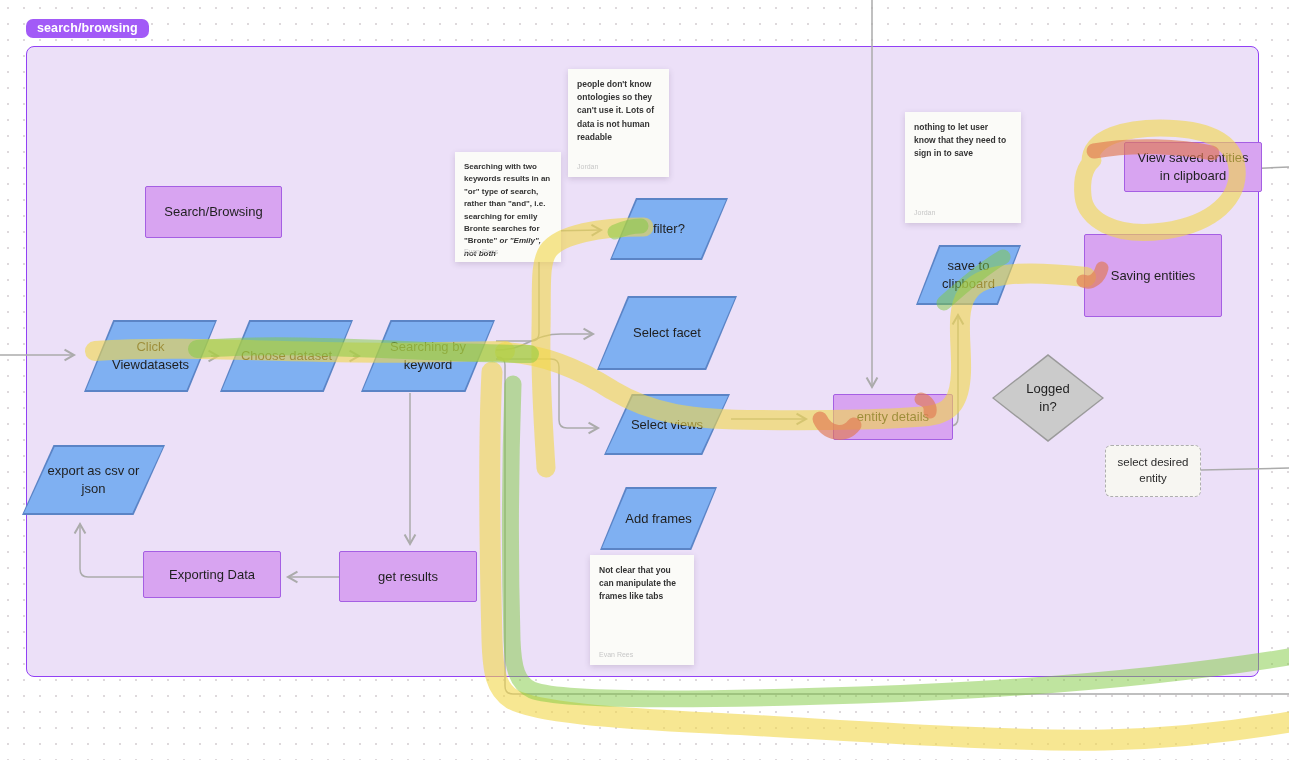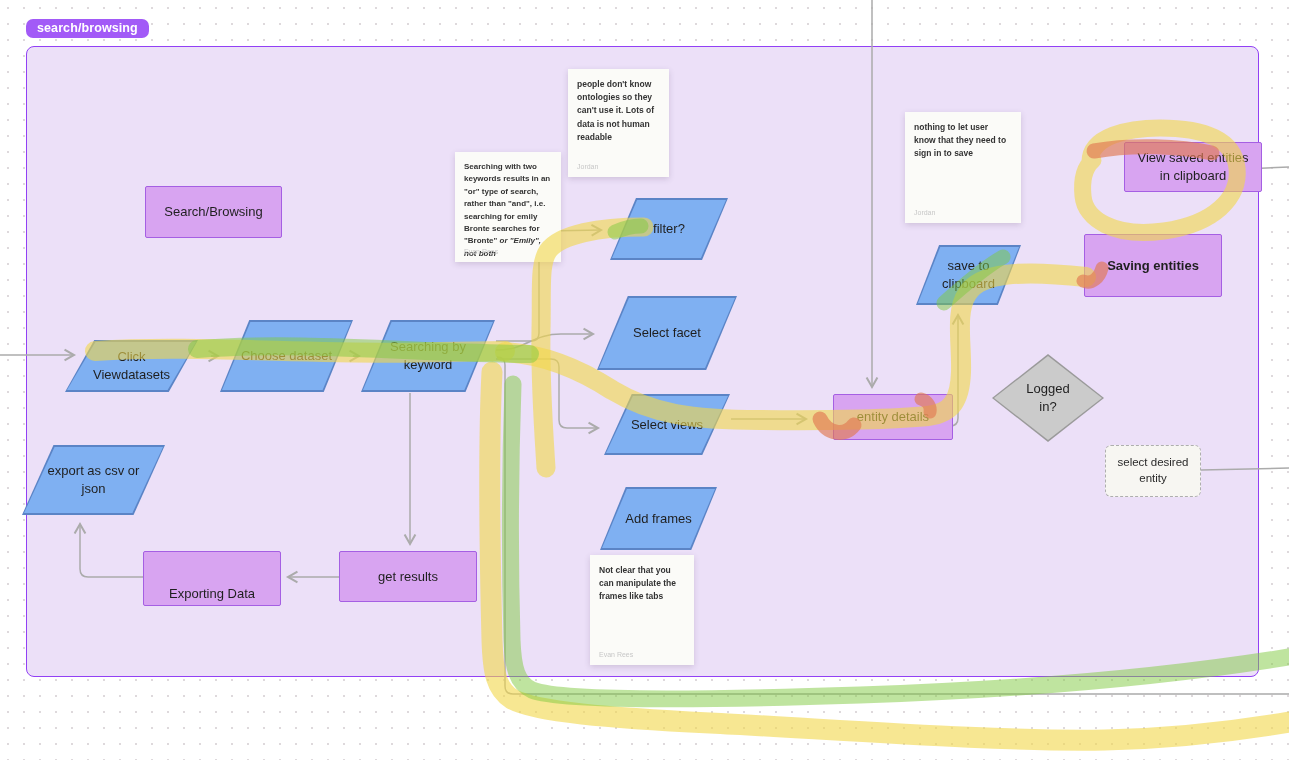--- a/index.html
+++ b/index.html
@@ -83,21 +83,21 @@
       <path d="M143,577 L88,577 Q80,577 80,569 L80,524" marker-end="url(#arw)"></path>
       <path d="M731,419 L806,419" marker-end="url(#arw)"></path>
       <path d="M872,0 L872,387" marker-end="url(#arw)"></path>
       <path d="M933,426 L950,426 Q958,426 958,418 L958,315" marker-end="url(#arw)"></path>
       <path d="M1223,170 L1289,167"></path>
       <path d="M1201,470 L1289,468"></path>
       <path d="M497,357 Q505,357 505,365 L505,686 Q505,694 513,694 L1289,694"></path>
     </g>
   </svg>
 
-  <div class="para" style="left:65px;top:320px;width:133px;height:52px;margin-top:20px;">
+  <div class="para" style="left:84px;top:320px;width:133px;height:72px;">
     <div class="b"></div>
       <div class="f"></div>
     <div class="shape-label">Click Viewdatasets</div>
   </div>
   <div class="para" style="left:220px;top:320px;width:133px;height:72px;">
     <div class="b"></div>
       <div class="f"></div>
     <div class="shape-label">Choose dataset</div>
   </div>
   <div class="para" style="left:361px;top:320px;width:134px;height:72px;">
@@ -135,27 +135,27 @@
       <div class="f"></div>
     <div class="shape-label" style="padding:0 14px;">save to clipboard</div>
   </div>
 
   <div class="prect" style="left:145px;top:186px;width:137px;height:52px;">
     <span>Search/Browsing</span>
   </div>
   <div class="prect" style="left:833px;top:394px;width:120px;height:46px;">
     <span>entity details</span>
   </div>
-  <div class="prect" style="left:1084px;top:234px;width:138px;height:63px;font-weight:bold;">
+  <div class="prect" style="left:1084px;top:234px;width:138px;height:83px;">
     <span>Saving entities</span>
   </div>
   <div class="prect" style="left:1124px;top:142px;width:138px;height:50px;">
     <span>View saved entities in clipboard</span>
   </div>
-  <div class="prect" style="left:143px;top:551px;width:138px;height:55px;align-items:flex-end;">
+  <div class="prect" style="left:143px;top:551px;width:138px;height:47px;">
     <span>Exporting Data</span>
   </div>
   <div class="prect" style="left:339px;top:551px;width:138px;height:51px;">
     <span>get results</span>
   </div>
 
   <div class="diamond" style="left:992px;top:354px;width:112px;height:88px;">
     <div class="b"></div>
       <div class="f"></div>
     <div class="shape-label" style="padding:0 26px;">Logged in?</div>

